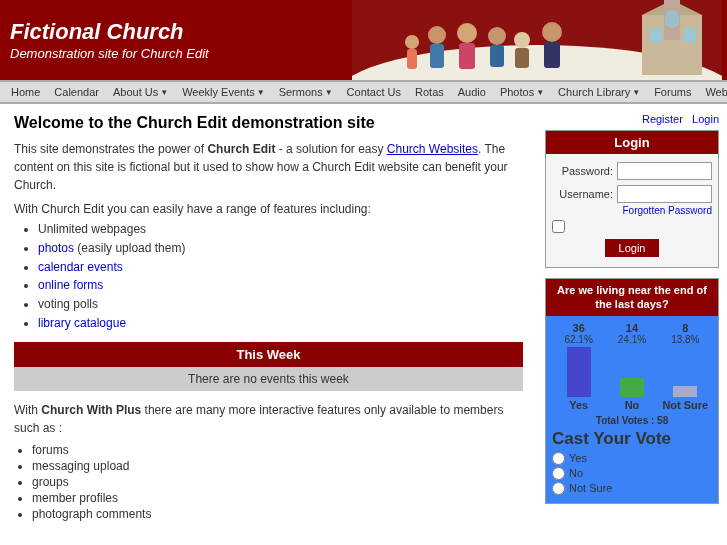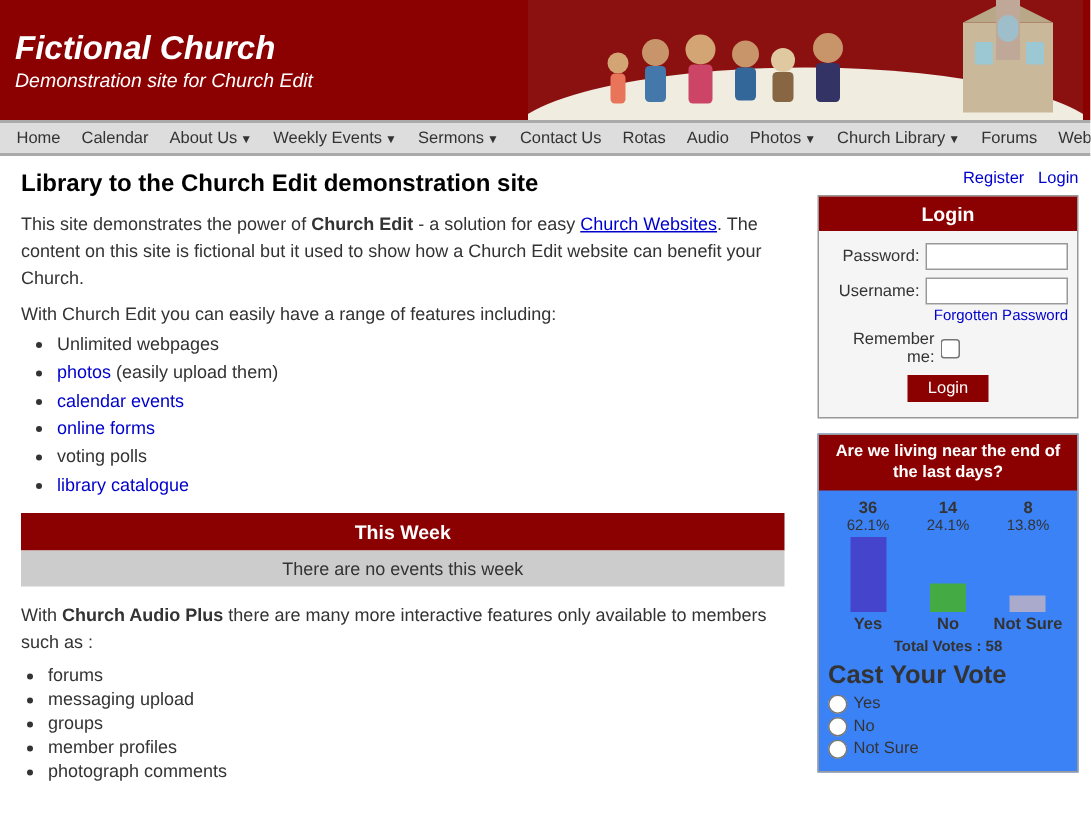--- a/index.html
+++ b/index.html
@@ -333,41 +333,41 @@
   <div class="nav-item">Audio</div>
   <div class="nav-item">Photos <span class="nav-arrow">▼</span></div>
   <div class="nav-item">Church Library <span class="nav-arrow">▼</span></div>
   <div class="nav-item">Forums</div>
   <div class="nav-item">Website Help </div>
 </div>
 
 <div id="main-layout">
 
   <div id="content">
-    <h1 class="page-welcome-title">Library to the Church Edit demonstration site</h1>
+    <h1 class="page-welcome-title">Welcome to the Church Edit demonstration site</h1>
 
     <p class="intro-text">
       This site demonstrates the power of <strong>Church Edit</strong> - a solution for easy <a href="#">Church Websites</a>. The content on this site is fictional but it used to show how a Church Edit website can benefit your Church.
     </p>
     <p class="features-intro">With Church Edit you can easily have a range of features including:</p>
 
     <ul class="feature-list">
       <li>Unlimited webpages</li>
       <li><a href="#">photos</a> (easily upload them)</li>
       <li><a href="#">calendar events</a></li>
       <li><a href="#">online forms</a></li>
       <li>voting polls</li>
       <li><a href="#">library catalogue</a></li>
     </ul>
 
     <div class="this-week-bar">This Week</div>
     <div class="no-events-bar">There are no events this week</div>
 
     <p class="plus-text">
-      With <strong>Church Audio Plus</strong> there are many more interactive features only available to members such as :
+      With <strong>Church With Plus</strong> there are many more interactive features only available to members such as :
     </p>
     <ul class="plus-list">
       <li>forums</li>
       <li>messaging upload</li>
       <li>groups</li>
       <li>member profiles</li>
       <li>photograph comments</li>
     </ul>
   </div>
 
@@ -385,21 +385,20 @@
         <div class="login-row">
           <span class="login-label">Password:</span>
           <input type="password" class="login-input" style="">
         </div>
         <div class="login-row">
           <span class="login-label">Username:</span>
           <input type="text" class="login-input" style="">
         </div>
         <a href="#" class="forgot-link">Forgotten Password</a>
         <div class="remember-row">
-          <span class="remember-label">Remember me:</span>
           <input type="checkbox" style="">
         </div>
         <button class="login-btn">Login</button>
       </div>
     </div>
 
     <div class="poll-box">
       <div class="poll-header">Are we living near the end of the last days?</div>
       <div class="poll-body">
         <div class="poll-bars">

